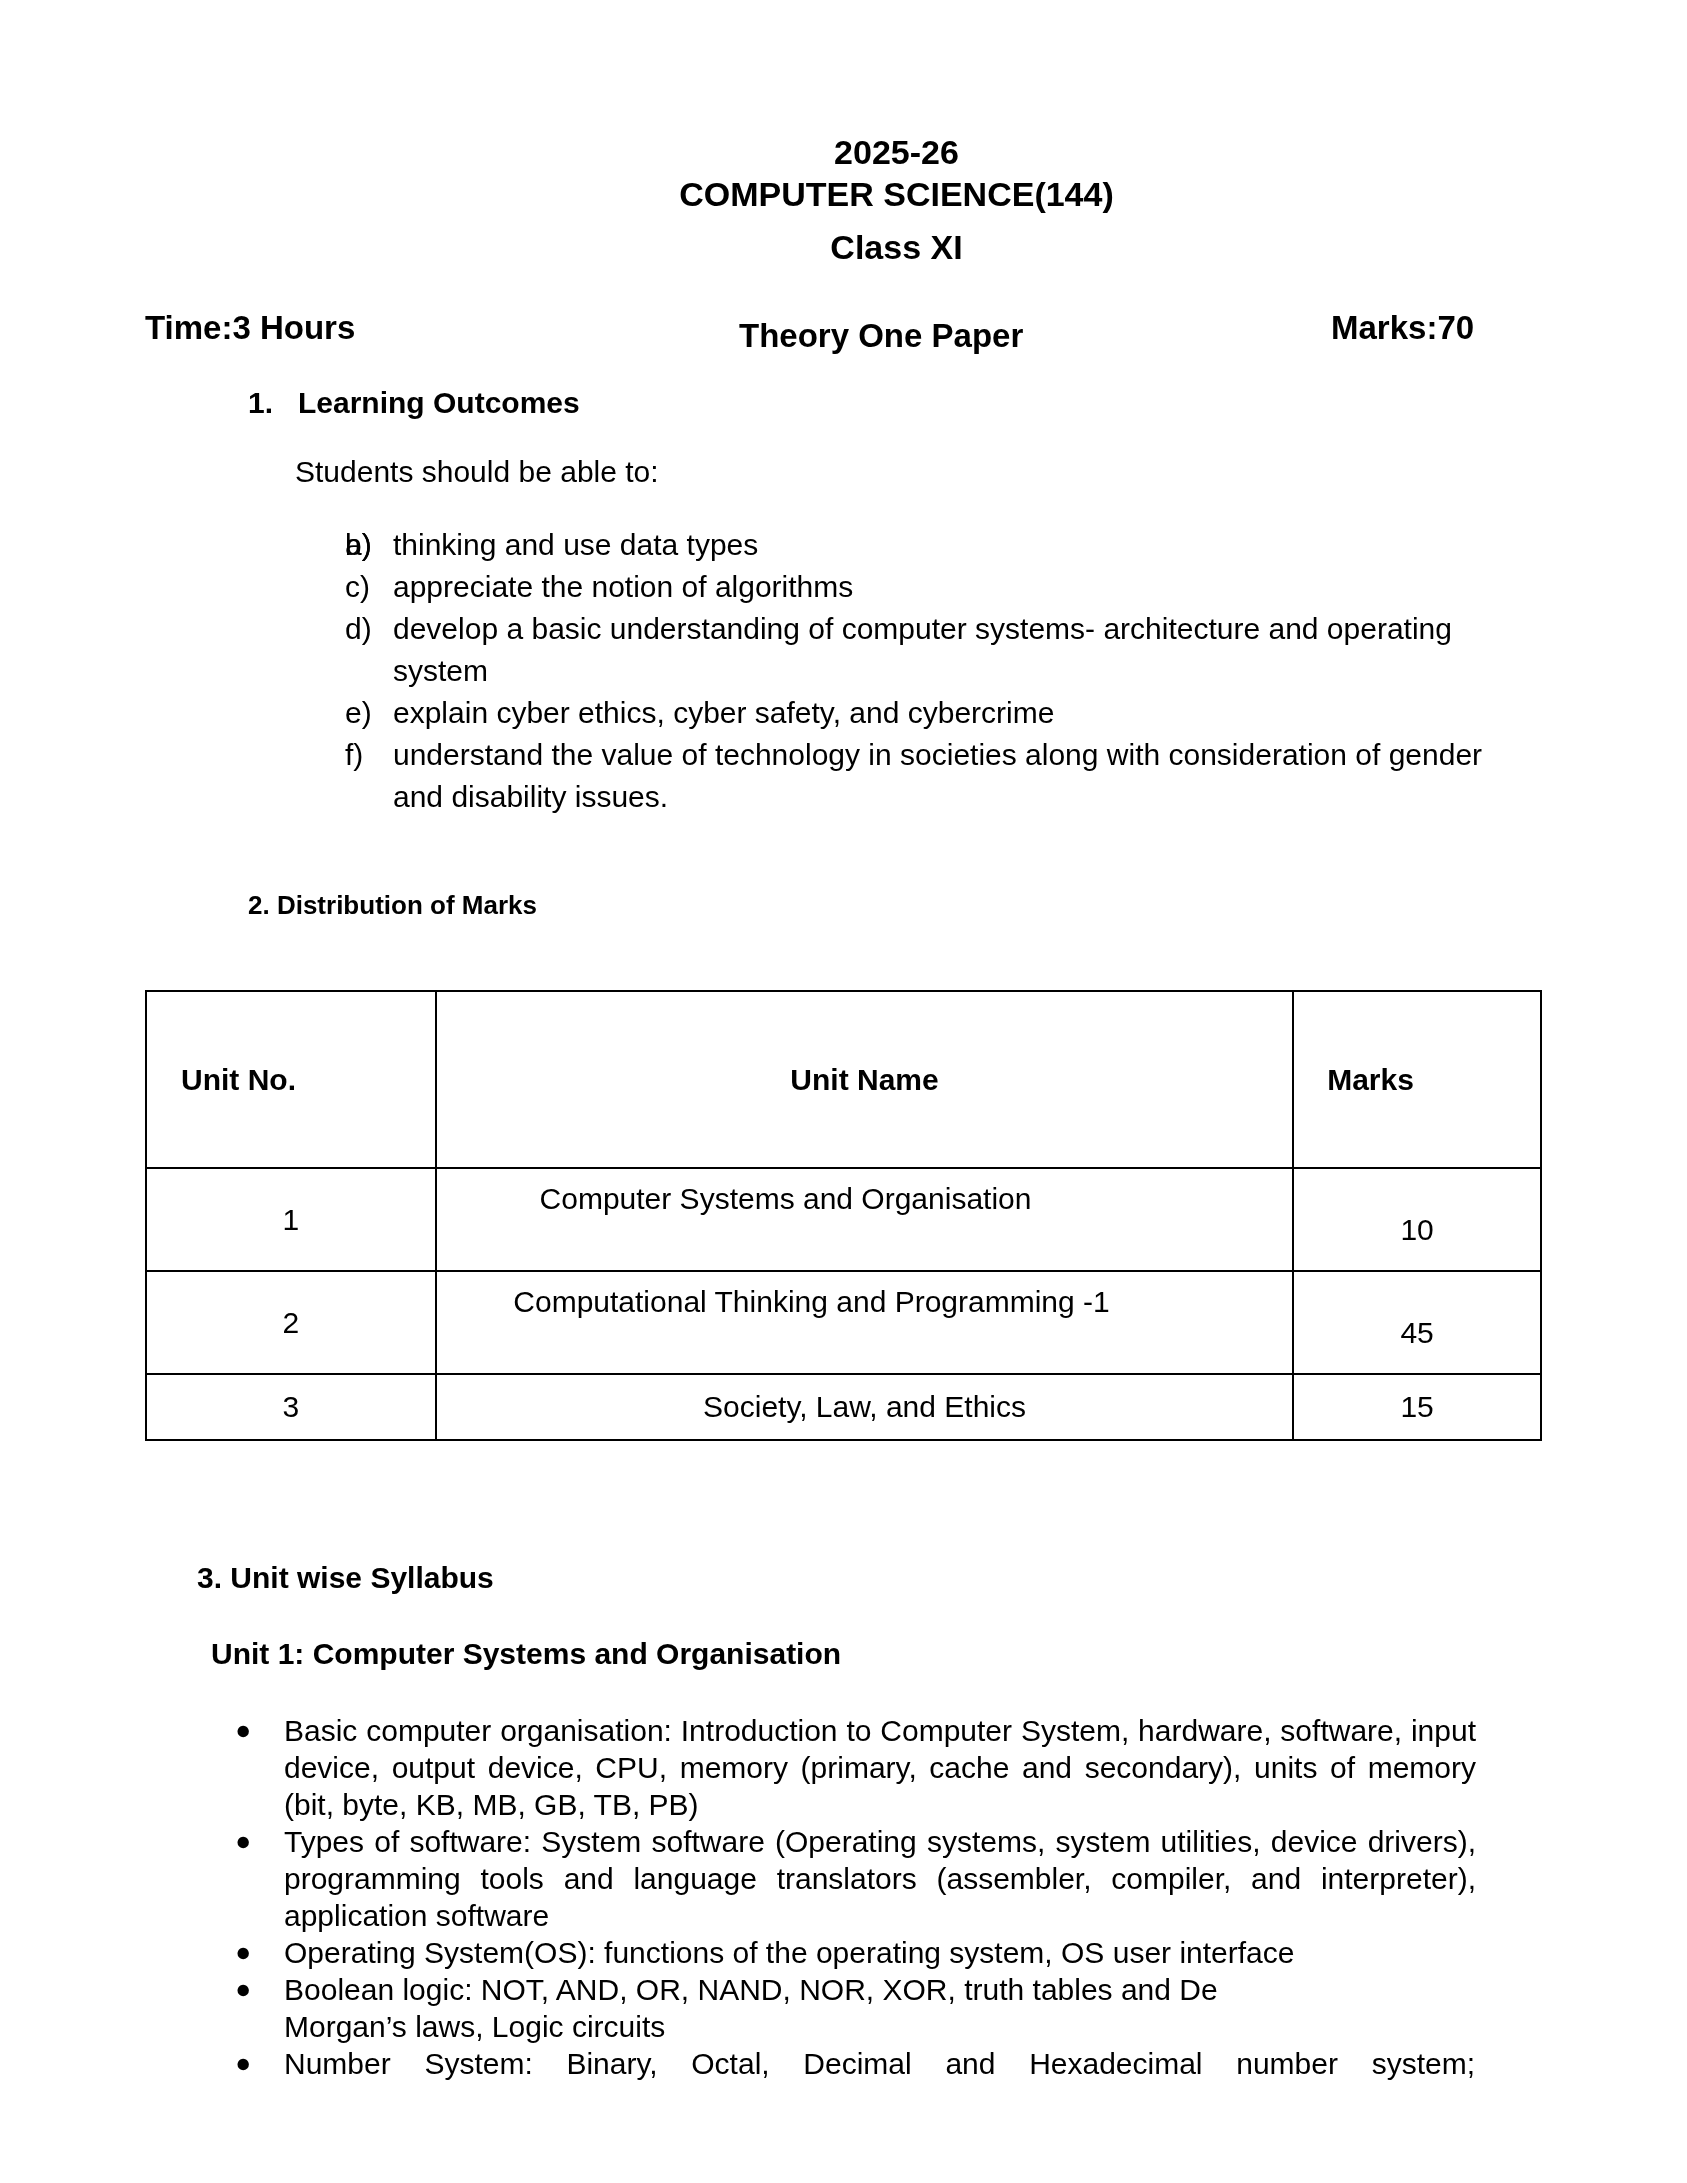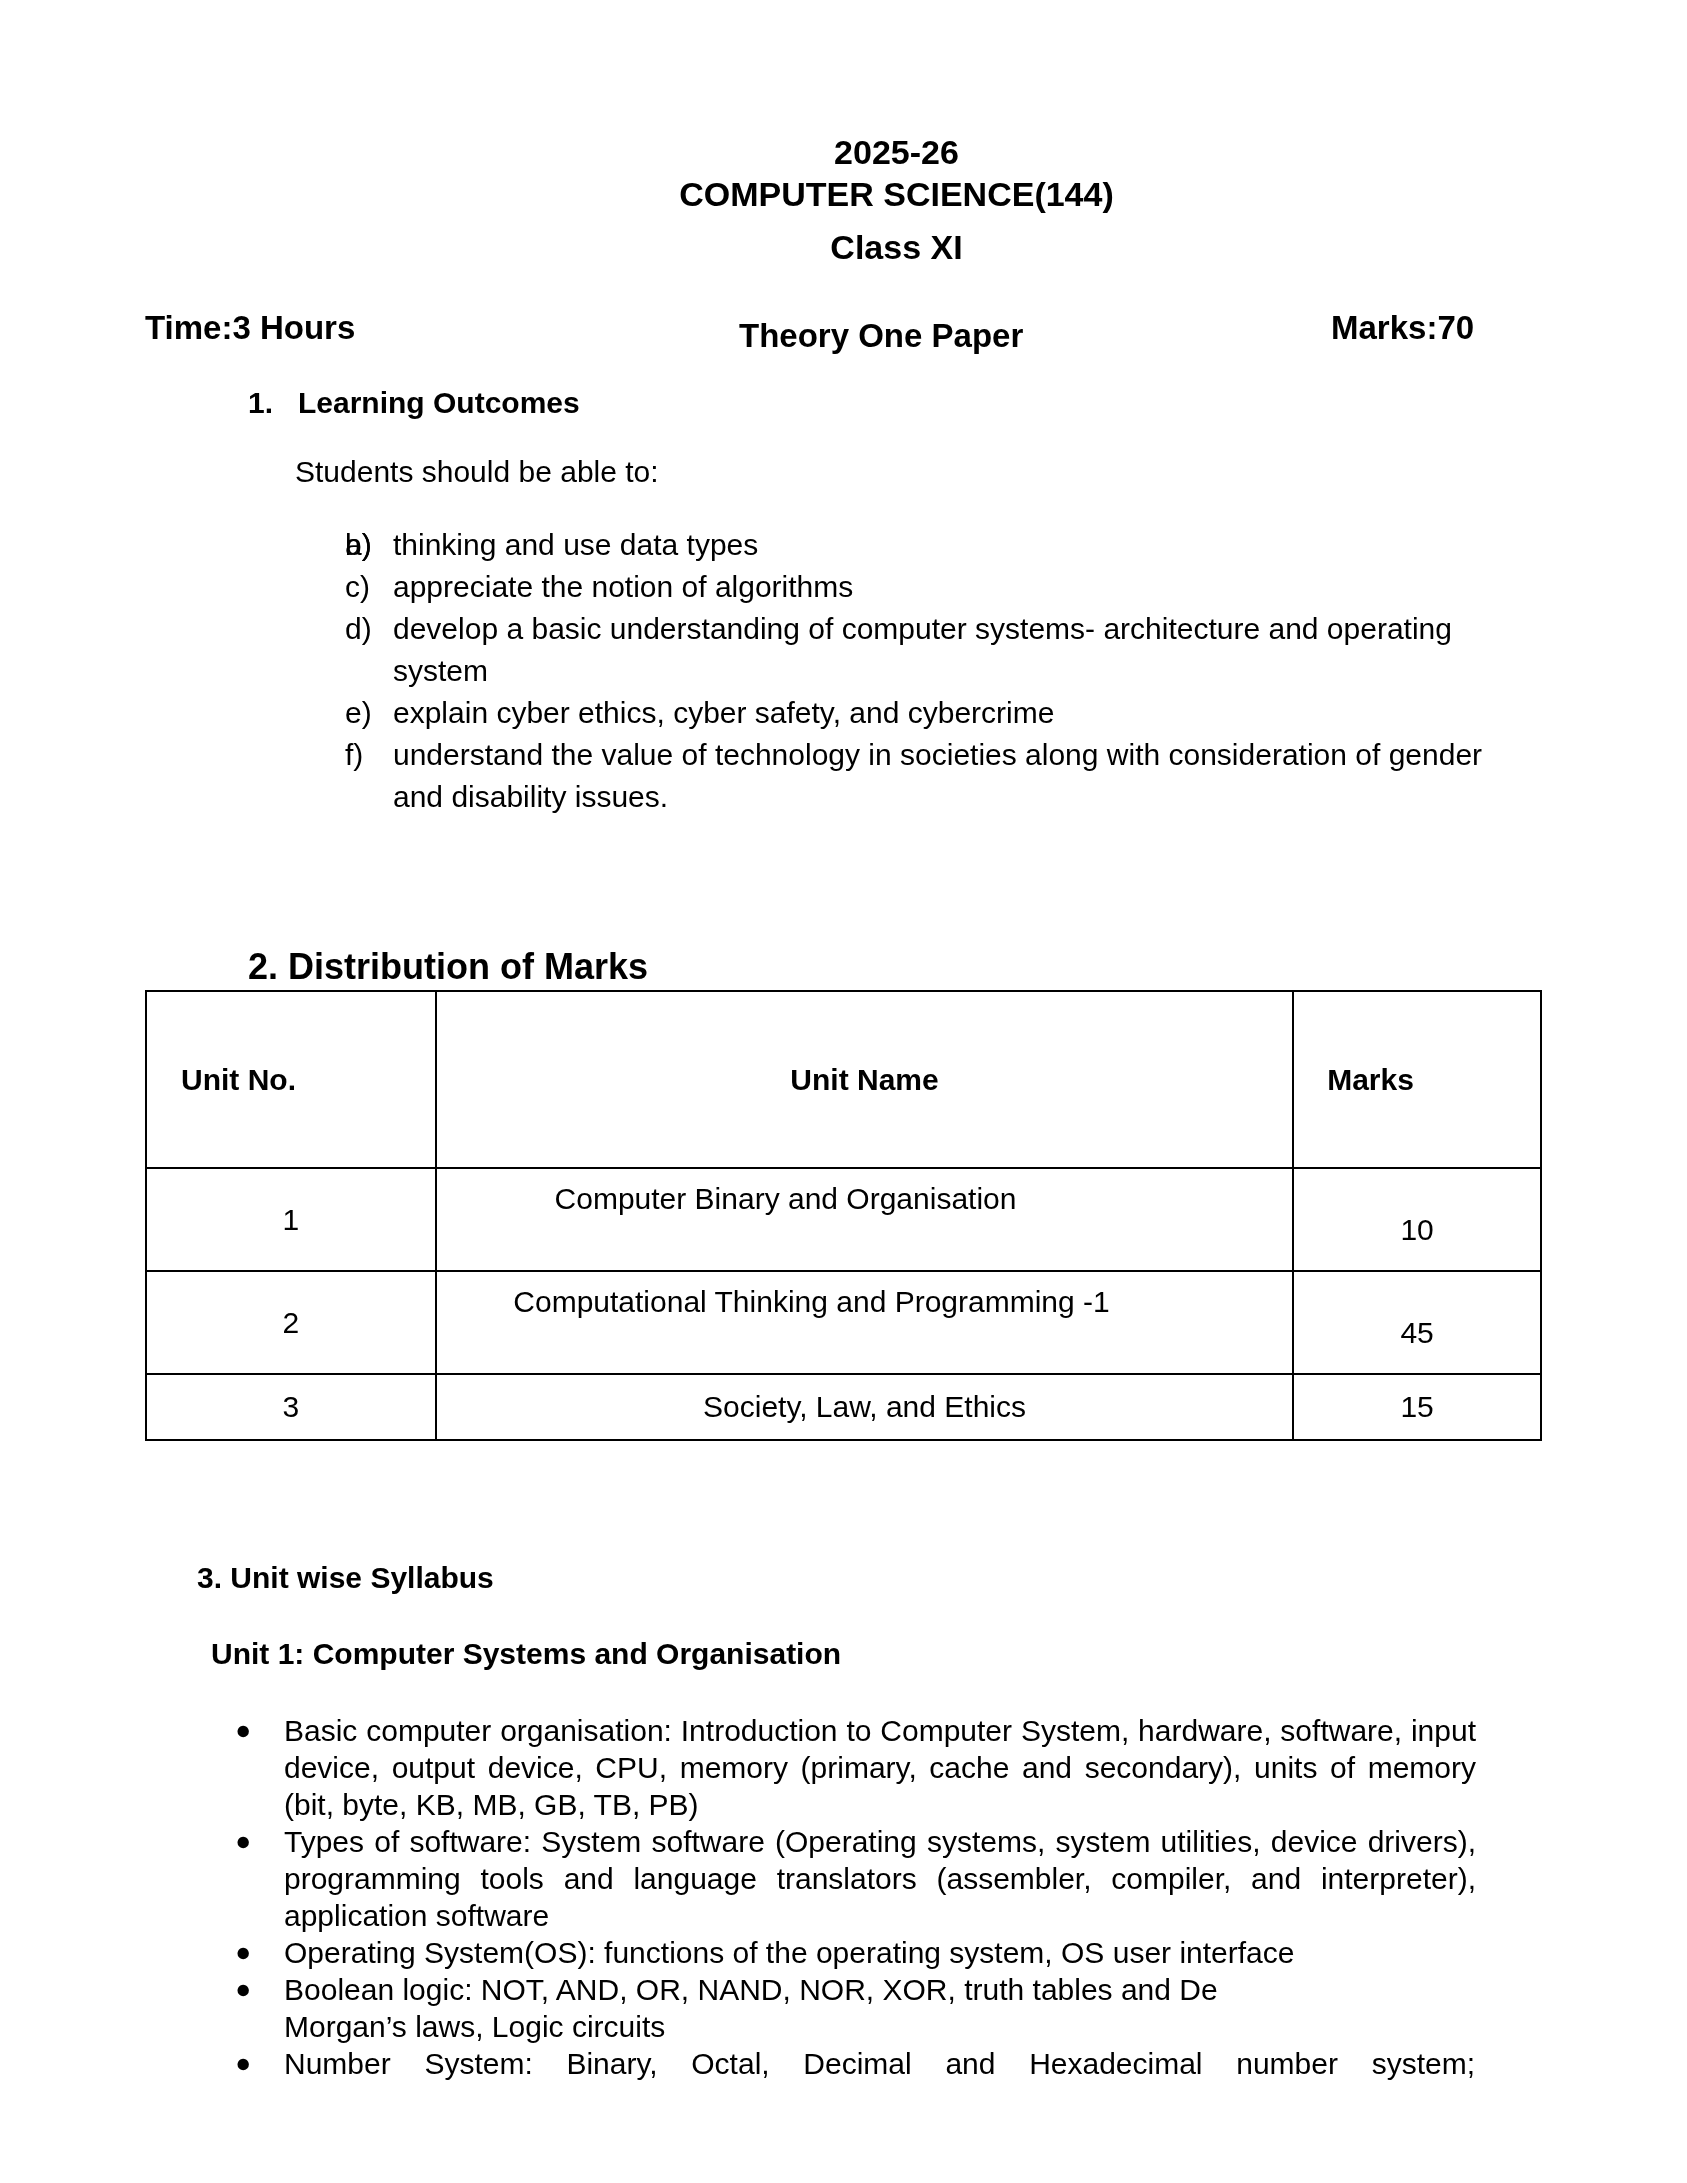--- a/index.html
+++ b/index.html
@@ -22,21 +22,21 @@
 
   .sec1-title { top: 386px; left: 248px; font-size: 30px; font-weight: bold; line-height: 34px; }
   .sec1-title .num { display: inline-block; width: 50px; }
   .intro { top: 455px; left: 295px; font-size: 30px; line-height: 34px; }
 
   .outcomes { top: 524px; left: 345px; width: 1178px; font-size: 30px; }
   .outcome { position: relative; padding-left: 48px; line-height: 42px; }
   .outcome .lbl { position: absolute; left: 0; top: 0; }
   .outcome.wrap { line-height: 42px; }
 
-  .sec2-title { top: 950px; left: 248px; font-size: 36px; font-weight: bold; line-height: 34px; }
+  .sec2-title { top: 888px; left: 248px; font-size: 26px; font-weight: bold; line-height: 34px; }
 
   table.marks {
     position: absolute; top: 990px; left: 145px; width: 1397px;
     border-collapse: collapse; font-size: 30px;
   }
   table.marks td, table.marks th {
     border: 2.6px solid #000; padding: 0; vertical-align: middle;
   }
   table.marks th { font-weight: bold; }
   .col-no { width: 265px; }
@@ -109,21 +109,21 @@
 
 <table class="marks">
   <tbody>
       <tr class="row-head">
     <th class="col-no th-no">Unit No.</th>
     <th class="col-name th-name">Unit Name</th>
     <th class="col-marks th-marks">Marks</th>
   </tr>
   <tr class="row-u1">
     <td class="td-no">1</td>
-    <td class="td-name name-top"><span style="position:relative;left:-79px">Computer Binary and Organisation</span></td>
+    <td class="td-name name-top"><span style="position:relative;left:-79px">Computer Systems and Organisation</span></td>
     <td class="td-marks marks-low">10</td>
   </tr>
   <tr class="row-u2">
     <td class="td-no">2</td>
     <td class="td-name name-top"><span style="position:relative;left:-53px">Computational Thinking and Programming -1</span></td>
     <td class="td-marks marks-low">45</td>
   </tr>
   <tr class="row-u3">
     <td class="td-no">3</td>
     <td class="td-name">Society, Law, and Ethics</td>

